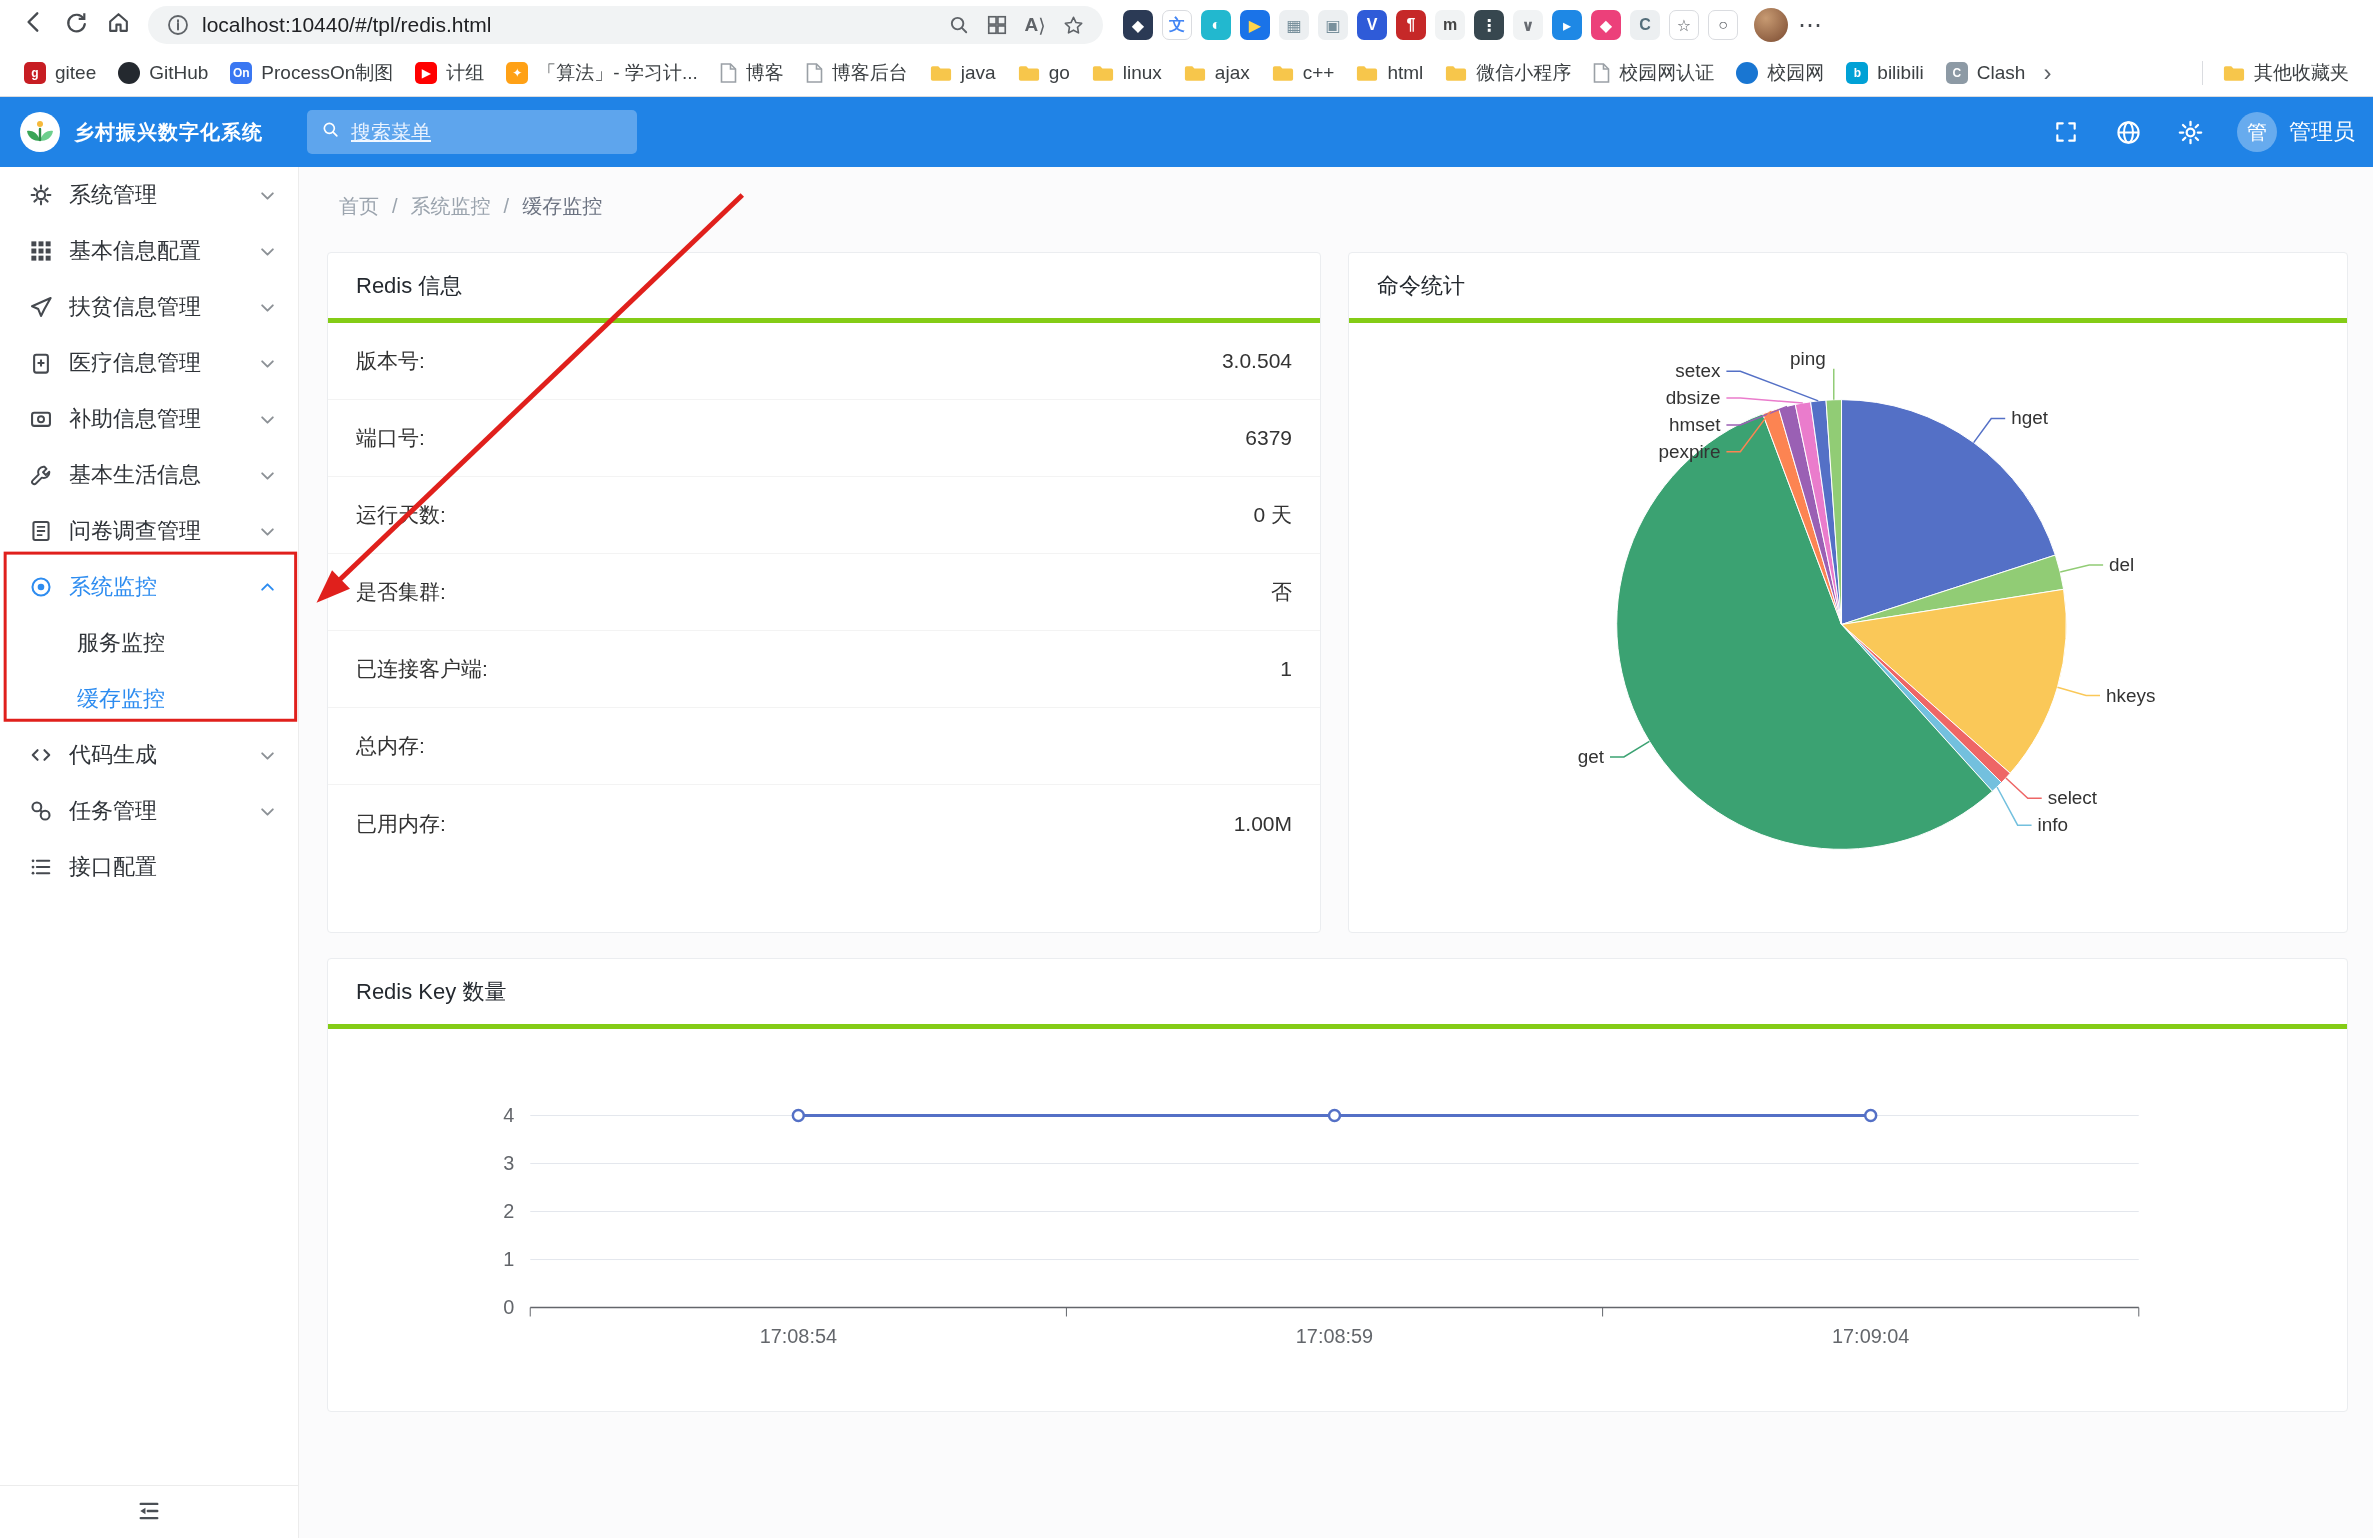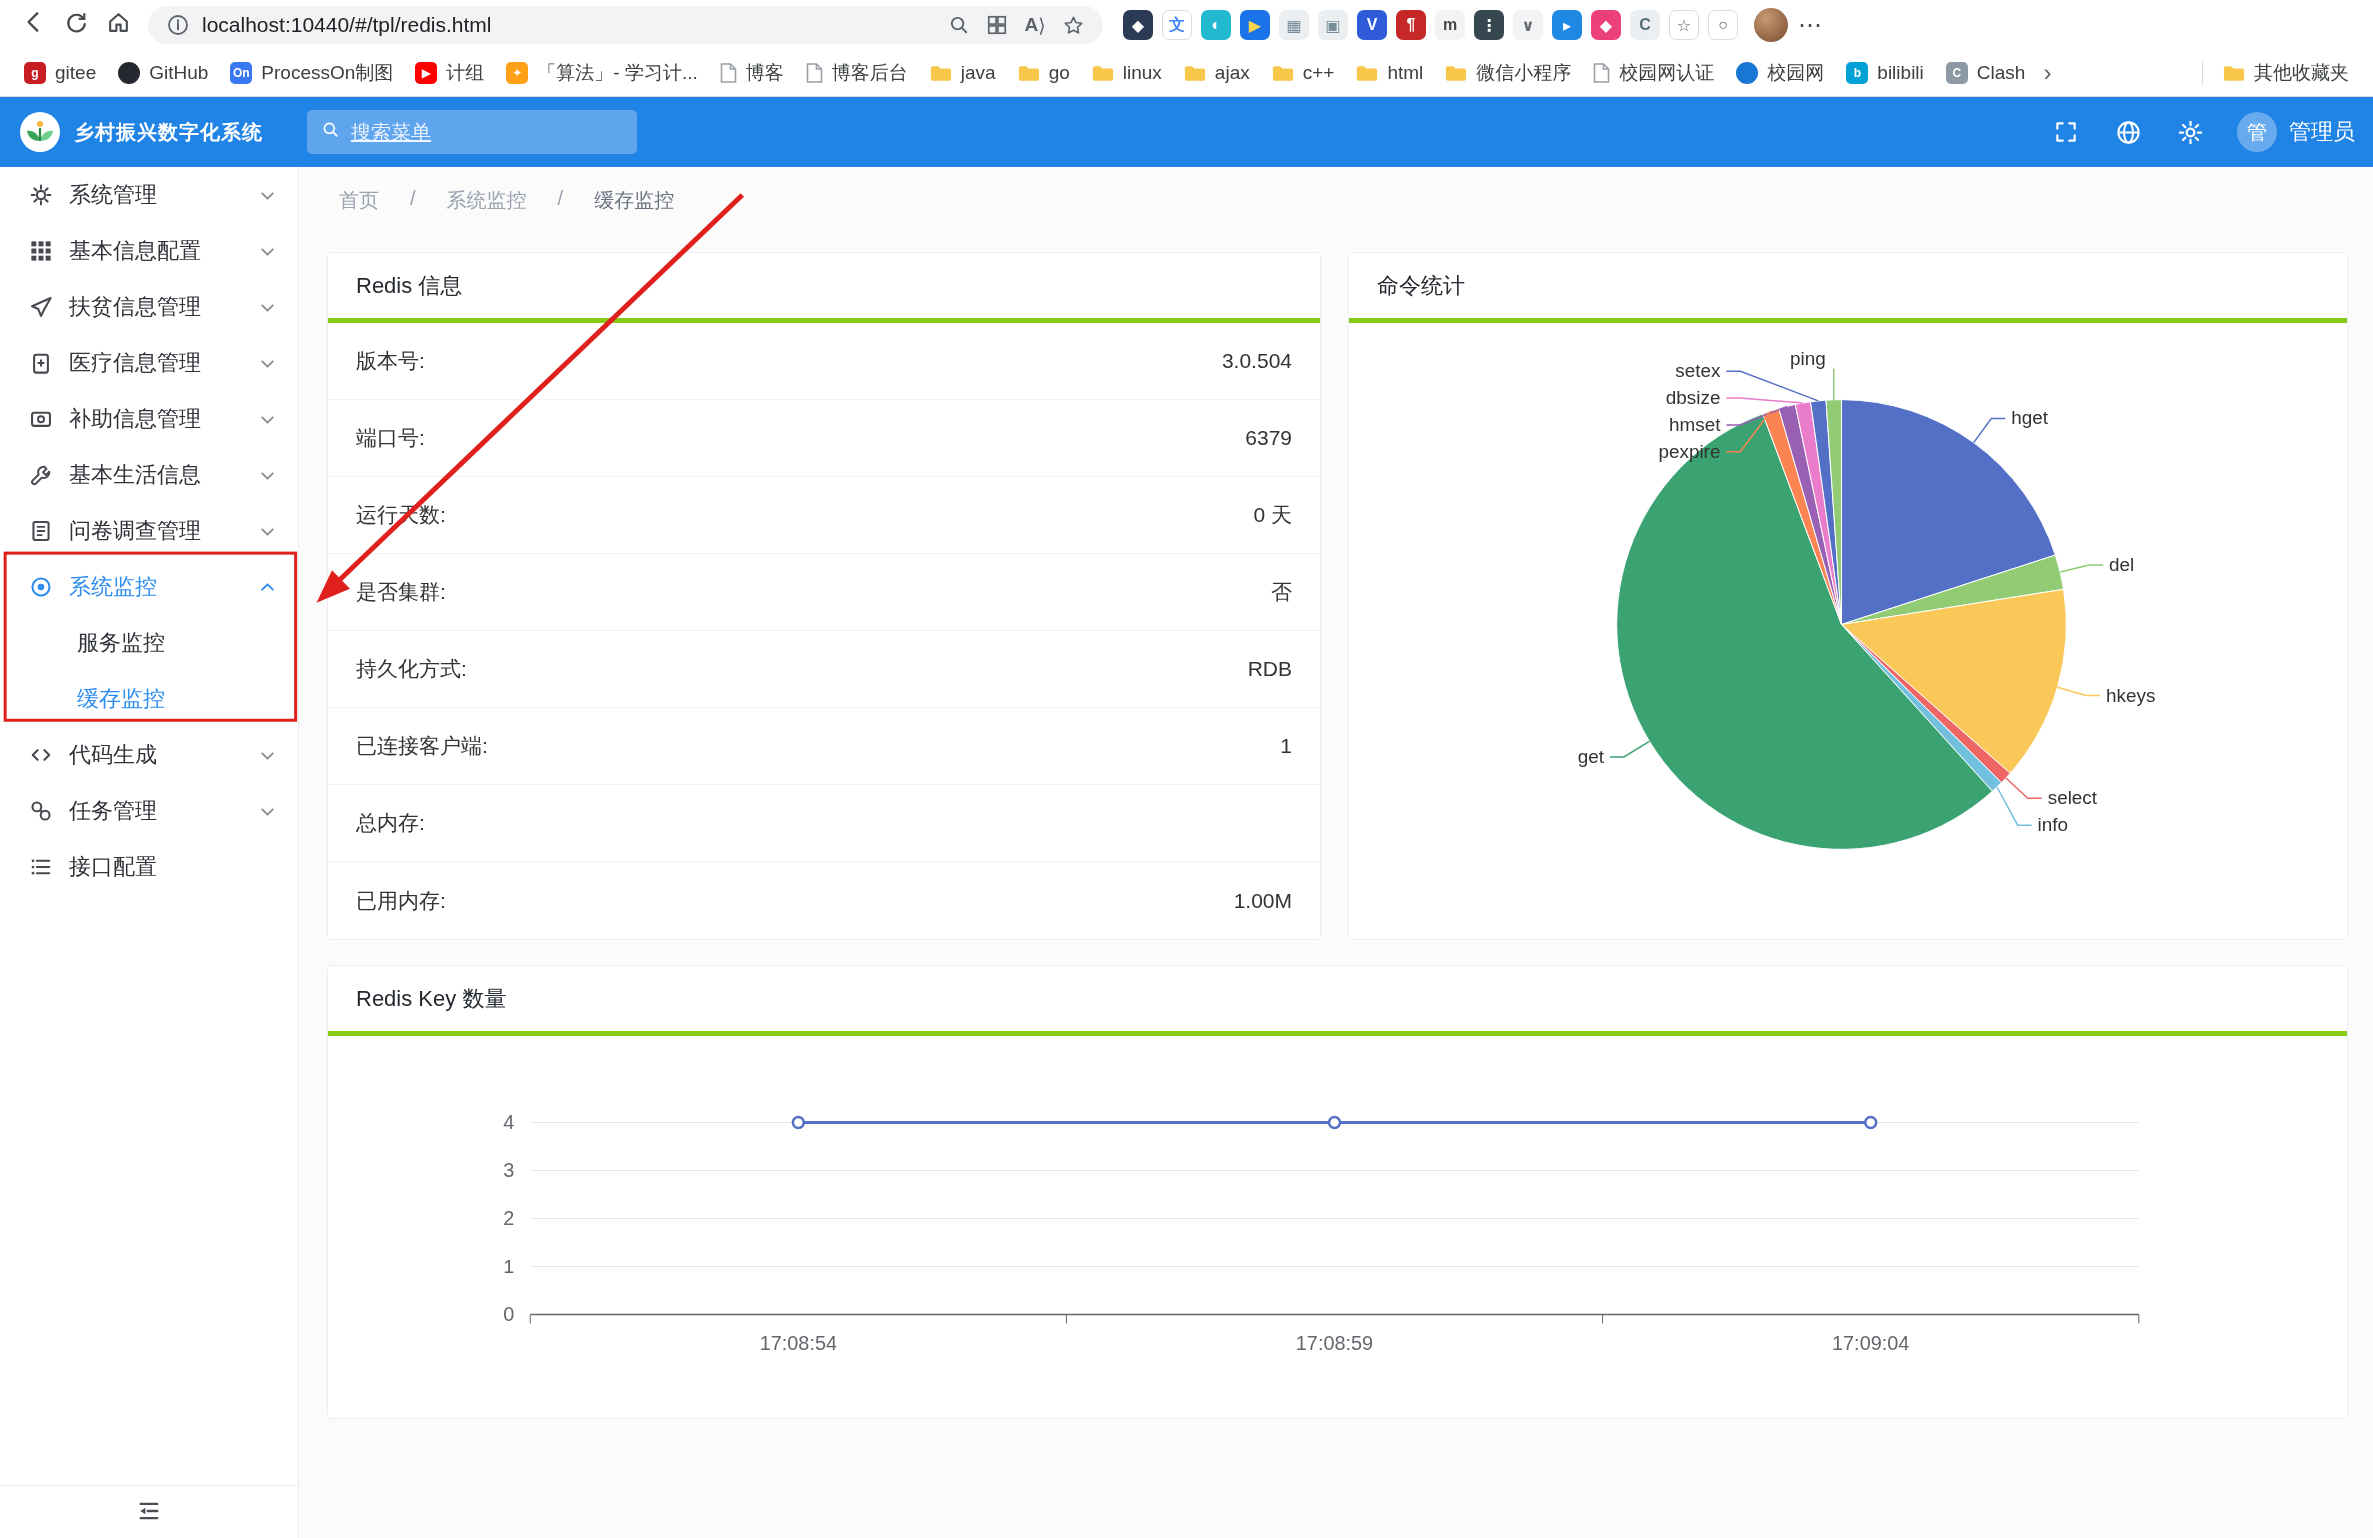--- a/index.html
+++ b/index.html
@@ -44,21 +44,21 @@
   .sidebar { width:299px; background:#fff; border-right:1px solid #ececec; display:flex; flex-direction:column;gap:40px; }
   .menu { flex:1; }
   .menu-item { height:56px; display:flex; align-items:center; padding:0 22px 0 30px; gap:17px; font-size:22px; color:#2f3338; cursor:pointer; }
   .mi-icon { width:22px; height:22px; display:flex; align-items:center; justify-content:center; color:#45494f; flex:0 0 auto; }
   .chev { margin-left:auto; color:#8c9196; display:flex; }
   .sub-item { height:56px; display:flex; align-items:center; padding-left:77px; font-size:22px; color:#2f3338; cursor:pointer; }
   .active-blue, .active-blue .mi-icon, .active-blue .chev { color:#2d8cf0; }
   .sidebar-footer { height:54px; border-top:1px solid #ececec; display:flex; align-items:center; justify-content:center; cursor:pointer; color:#4a4f55; }
 
   .main { flex:1; background:#fbfbfc; padding:0 25px 0 28px; }
-  .breadcrumb { padding:20px 0 0 12px; height:58px; display:flex; align-items:flex-start; gap:31px; font-size:20px; color:#9aa3ad; }
+  .breadcrumb { padding:20px 0 0 12px; height:58px; display:flex; align-items:center; gap:13px; font-size:20px; color:#9aa3ad; }
   .crumb { cursor:pointer; }
   .crumb.current { color:#6b7280; cursor:default; }
 
   .cards-row { display:flex; gap:27px; margin-top:27px; }
   .card { background:#fff; border:1px solid #ebedf0; border-radius:4px; }
   .card-title { height:70px; display:flex; align-items:center; padding:0 28px; font-size:22px; color:#24292f; border-bottom:5px solid #84cc16; }
   .redis-card { width:994px; }
   .pie-card { flex:1; }
   .info-row { height:77px; display:flex; align-items:center; justify-content:space-between; padding:0 28px; font-size:21px; color:#333; border-bottom:1px solid #f3f3f3; }
   .info-row:last-child { border-bottom:none; }
@@ -529,24 +529,20 @@
                 <span>端口号:</span>
                 <span>6379</span>
               </div>
               <div class="info-row">
                 <span>运行天数:</span>
                 <span>0 天</span>
               </div>
               <div class="info-row">
                 <span>是否集群:</span>
                 <span>否</span>
-              </div>
-              <div class="info-row">
-                <span>持久化方式:</span>
-                <span>RDB</span>
               </div>
               <div class="info-row">
                 <span>已连接客户端:</span>
                 <span>1</span>
               </div>
               <div class="info-row">
                 <span>总内存:</span>
                 <span></span>
               </div>
               <div class="info-row">

